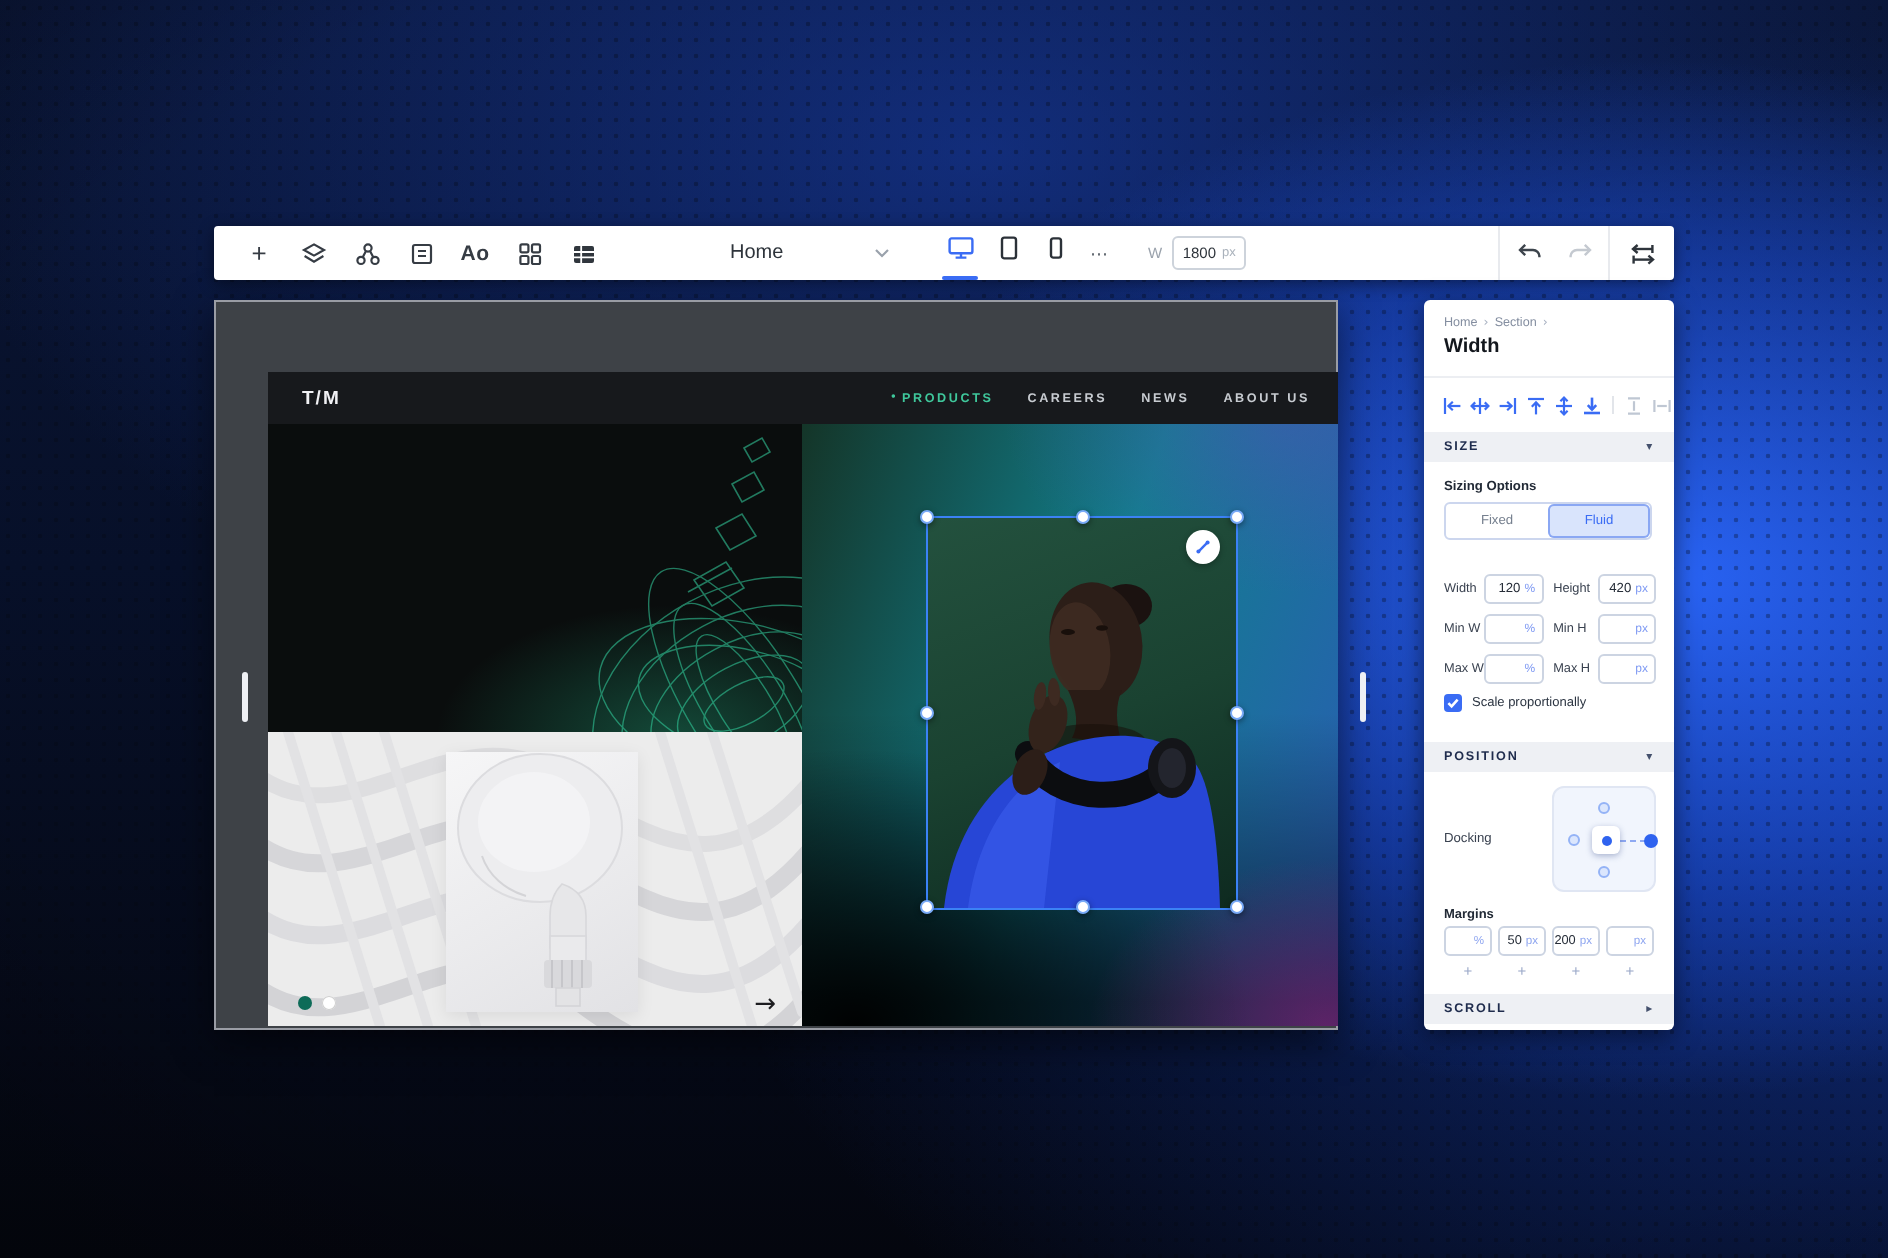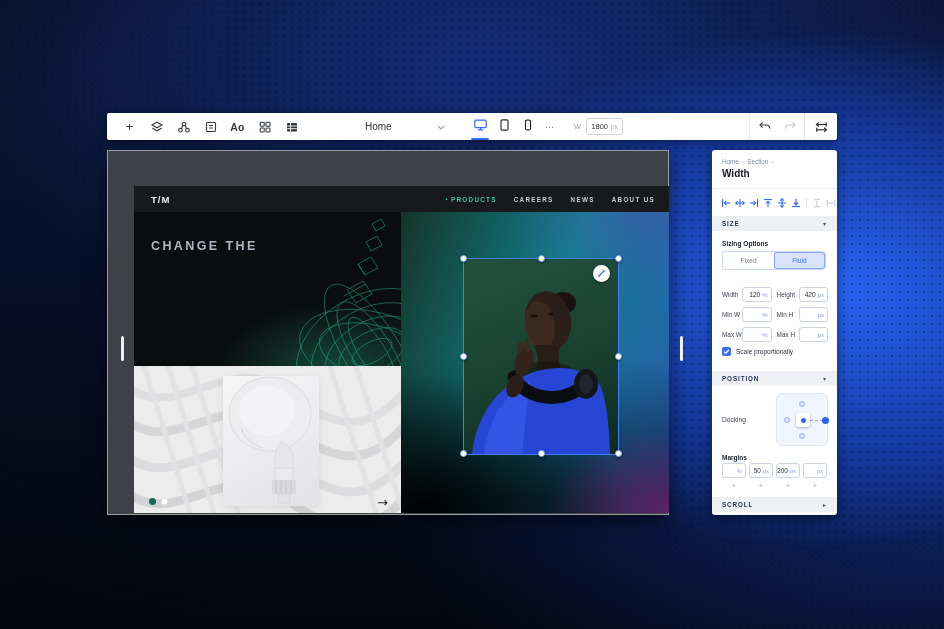--- a/index.html
+++ b/index.html
@@ -334,21 +334,20 @@
               </g>
               <g stroke-width="0.8">
                 <path d="M213 78 l16 -9 9 13 -16 9 z M210 84 l22 -12"></path>
                 <path d="M224 52 l13 -7 7 11 -13 7 z M224 52 l7 11"></path>
                 <path d="M232 30 l11 -6 5 9 -11 6 z"></path>
                 <path d="M238 12 l9 -5 4 7 -9 5 z"></path>
               </g>
             </g>
           </svg>
           <div class="heroheading">
-            <div>CHANGE THE</div>
           </div>
         </div>
 
         <div class="showcase">
           <svg class="waves" width="267" height="147" viewBox="0 0 267 147">
             <g fill="none" stroke-linecap="round">
               <path d="M-10 18 C40 62 95 -18 150 25 S240 68 280 14" stroke="#dedee0" stroke-width="8"></path>
               <path d="M-10 52 C40 96 95 16 150 59 S240 102 280 48" stroke="#d6d6d9" stroke-width="9"></path>
               <path d="M-10 88 C40 132 95 52 150 95 S240 138 280 84" stroke="#dcdcdf" stroke-width="9"></path>
               <path d="M-10 124 C40 168 95 88 150 131 S240 174 280 120" stroke="#d3d3d6" stroke-width="9"></path>

